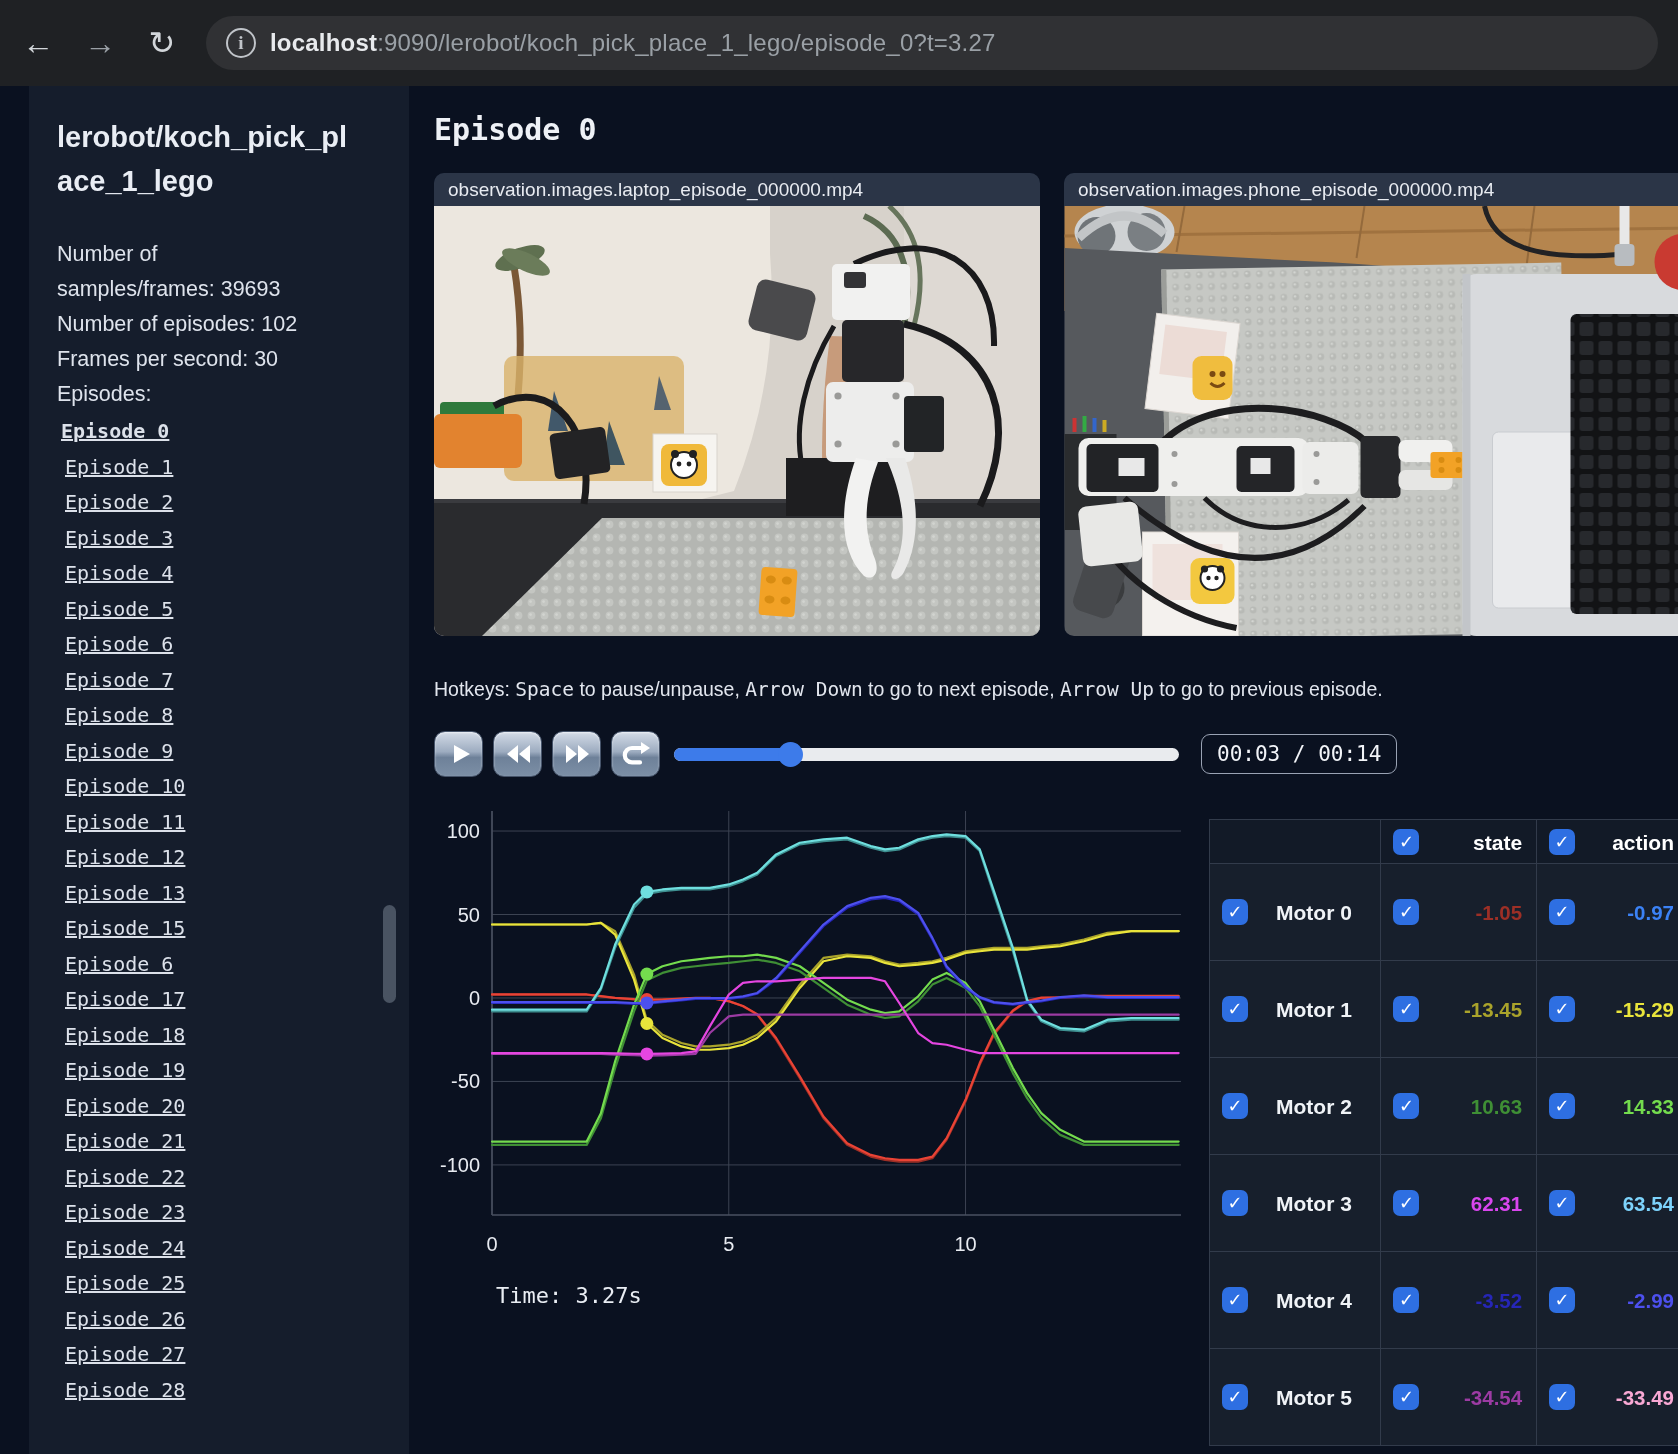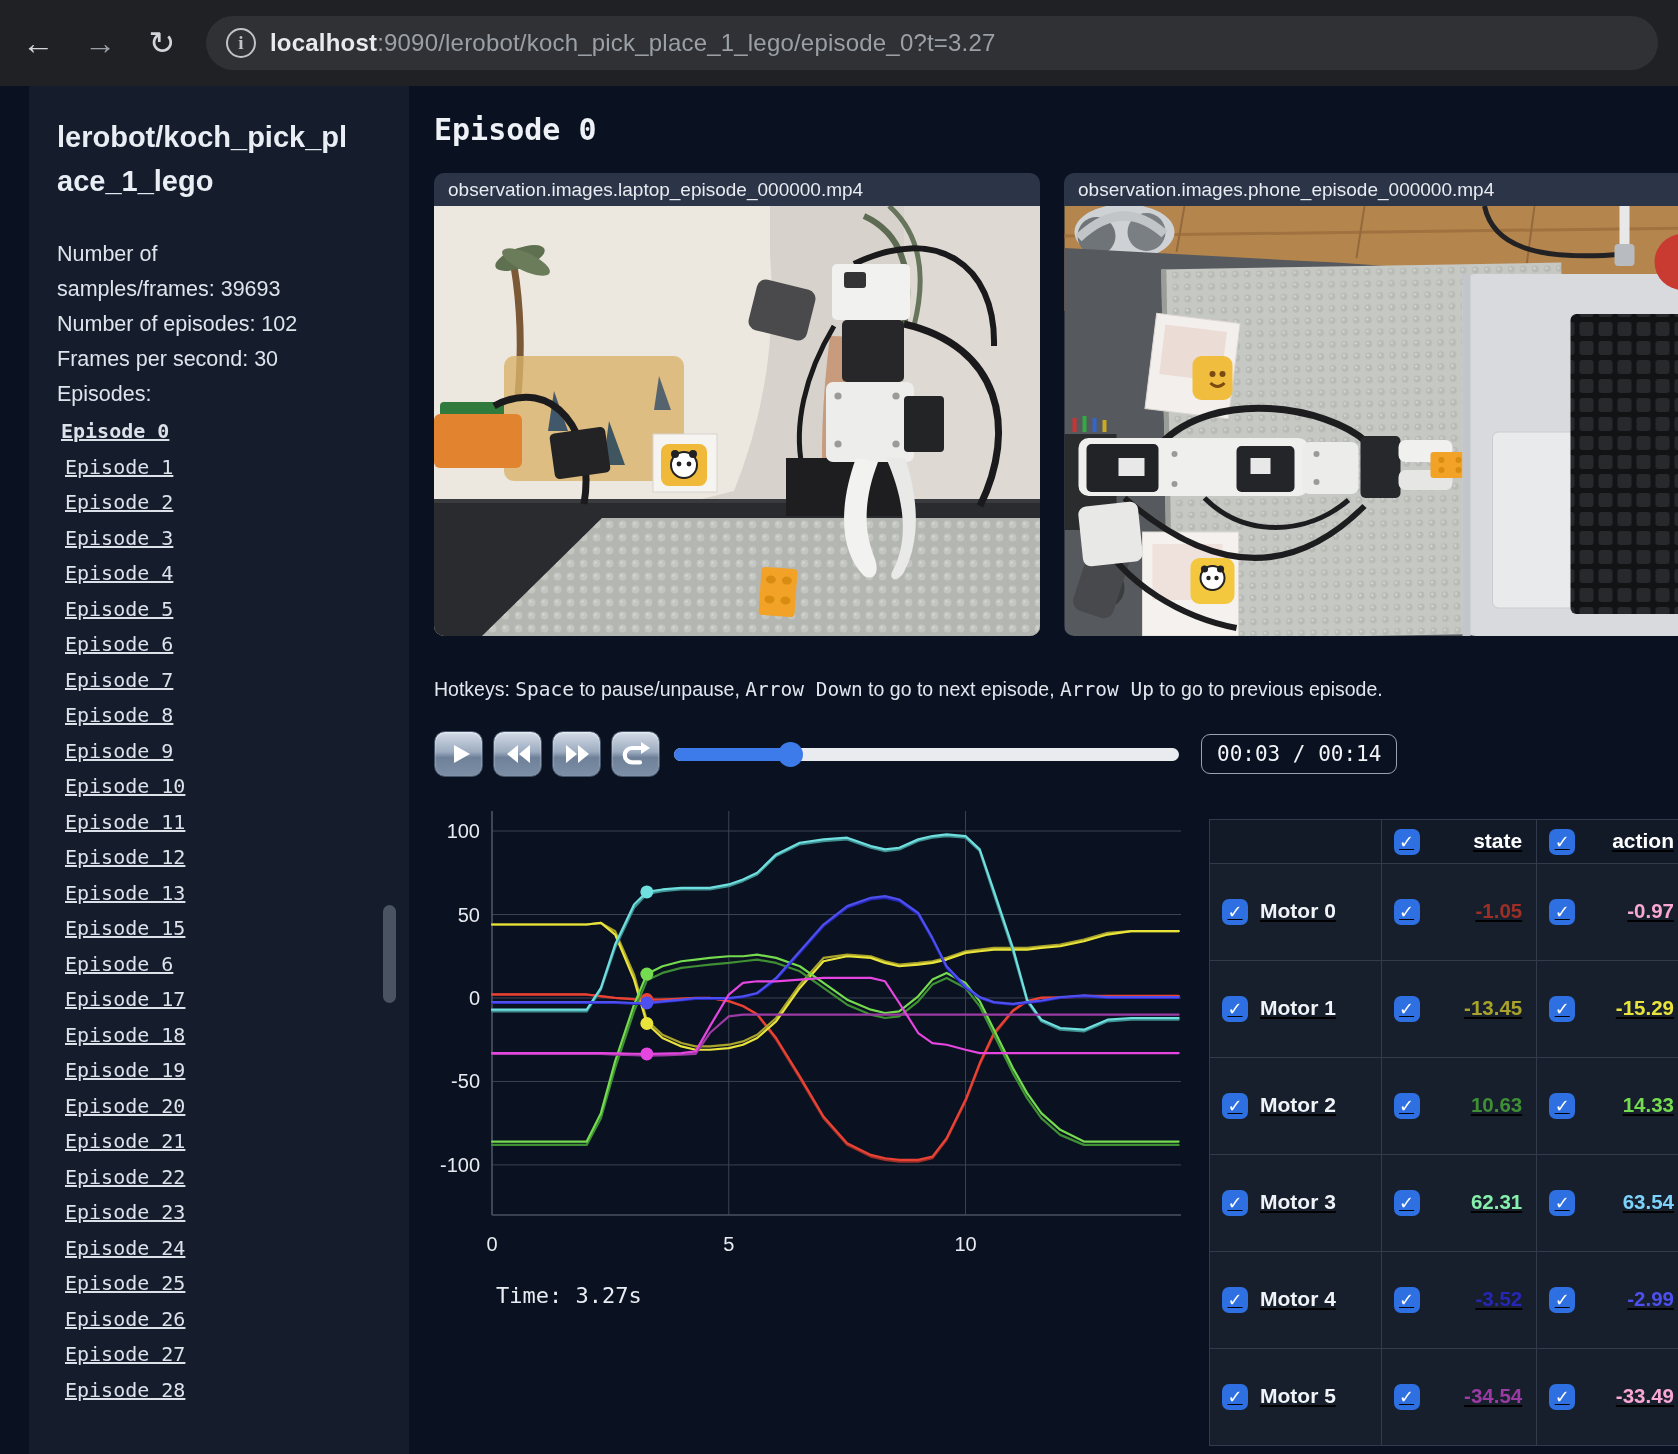--- a/index.html
+++ b/index.html
@@ -70,21 +70,21 @@
   .bottomrow { display:flex; gap:20px; align-items:flex-start; }
   .chartwrap { width:755px; flex:none; }
   .chart-caption { font-family:"DejaVu Sans Mono",monospace; font-size:22px;
                    color:#e9edf3; margin-top:6px; padding-left:62px; }
 
   .tablewrap { width:480px; flex:none; margin-top:16px; }
   table.motors { width:100%; border-collapse:collapse; background:#121a27; }
   table.motors th, table.motors td { border:1px solid #323b4b; }
   table.motors th { height:44px; background:#121a27; }
   table.motors td { height:97px; background:#171f2c; }
-  .cellflex { display:flex; align-items:flex-start; padding:0 14px 0 12px; gap:12px;text-decoration:underline; }
+  .cellflex { display:flex; align-items:flex-end; padding:0 14px 0 12px; gap:28px; }
   .cb { width:26px; height:26px; flex:none; border-radius:7px; background:#2e6fe2;
         display:flex; align-items:center; justify-content:center; cursor:pointer; }
   .cb::after { content:"\2713"; color:#fff; font-size:18px; font-weight:bold; }
   .hdr-label { margin-left:auto; font-size:21px; font-weight:bold; color:#fff; }
   .motor-label { font-size:21px; font-weight:bold; color:#f0f3f7; }
   .val { margin-left:auto; font-size:20.5px; font-weight:600; }
 
   
   .scrollthumb { position:absolute; left:383px; top:905px; width:13px; height:98px;
                  background:#495362; border-radius:7px; cursor:pointer; }
@@ -430,21 +430,21 @@
                 </td>
      <td>
                   <div class="cellflex">
                     <span class="cb"></span>
                     <span class="val" style="color:#9d2f26">-1.05</span>
                   </div>
                 </td>
      <td>
                   <div class="cellflex">
                     <span class="cb"></span>
-                    <span class="val" style="color:#f9a8d4">-0.97</span>
+                    <span class="val" style="color:#3b82f6">-0.97</span>
                   </div>
                 </td>
    </tr>
               <tr>
      <td>
                   <div class="cellflex">
                     <span class="cb"></span>
                     <span class="motor-label">Motor 1</span>
                   </div>
                 </td>
@@ -484,21 +484,21 @@
               <tr>
      <td>
                   <div class="cellflex">
                     <span class="cb"></span>
                     <span class="motor-label">Motor 3</span>
                   </div>
                 </td>
      <td>
                   <div class="cellflex">
                     <span class="cb"></span>
-                    <span class="val" style="color:#86efac">62.31</span>
+                    <span class="val" style="color:#d946ef">62.31</span>
                   </div>
                 </td>
      <td>
                   <div class="cellflex">
                     <span class="cb"></span>
                     <span class="val" style="color:#7dd3fc">63.54</span>
                   </div>
                 </td>
    </tr>
               <tr>

